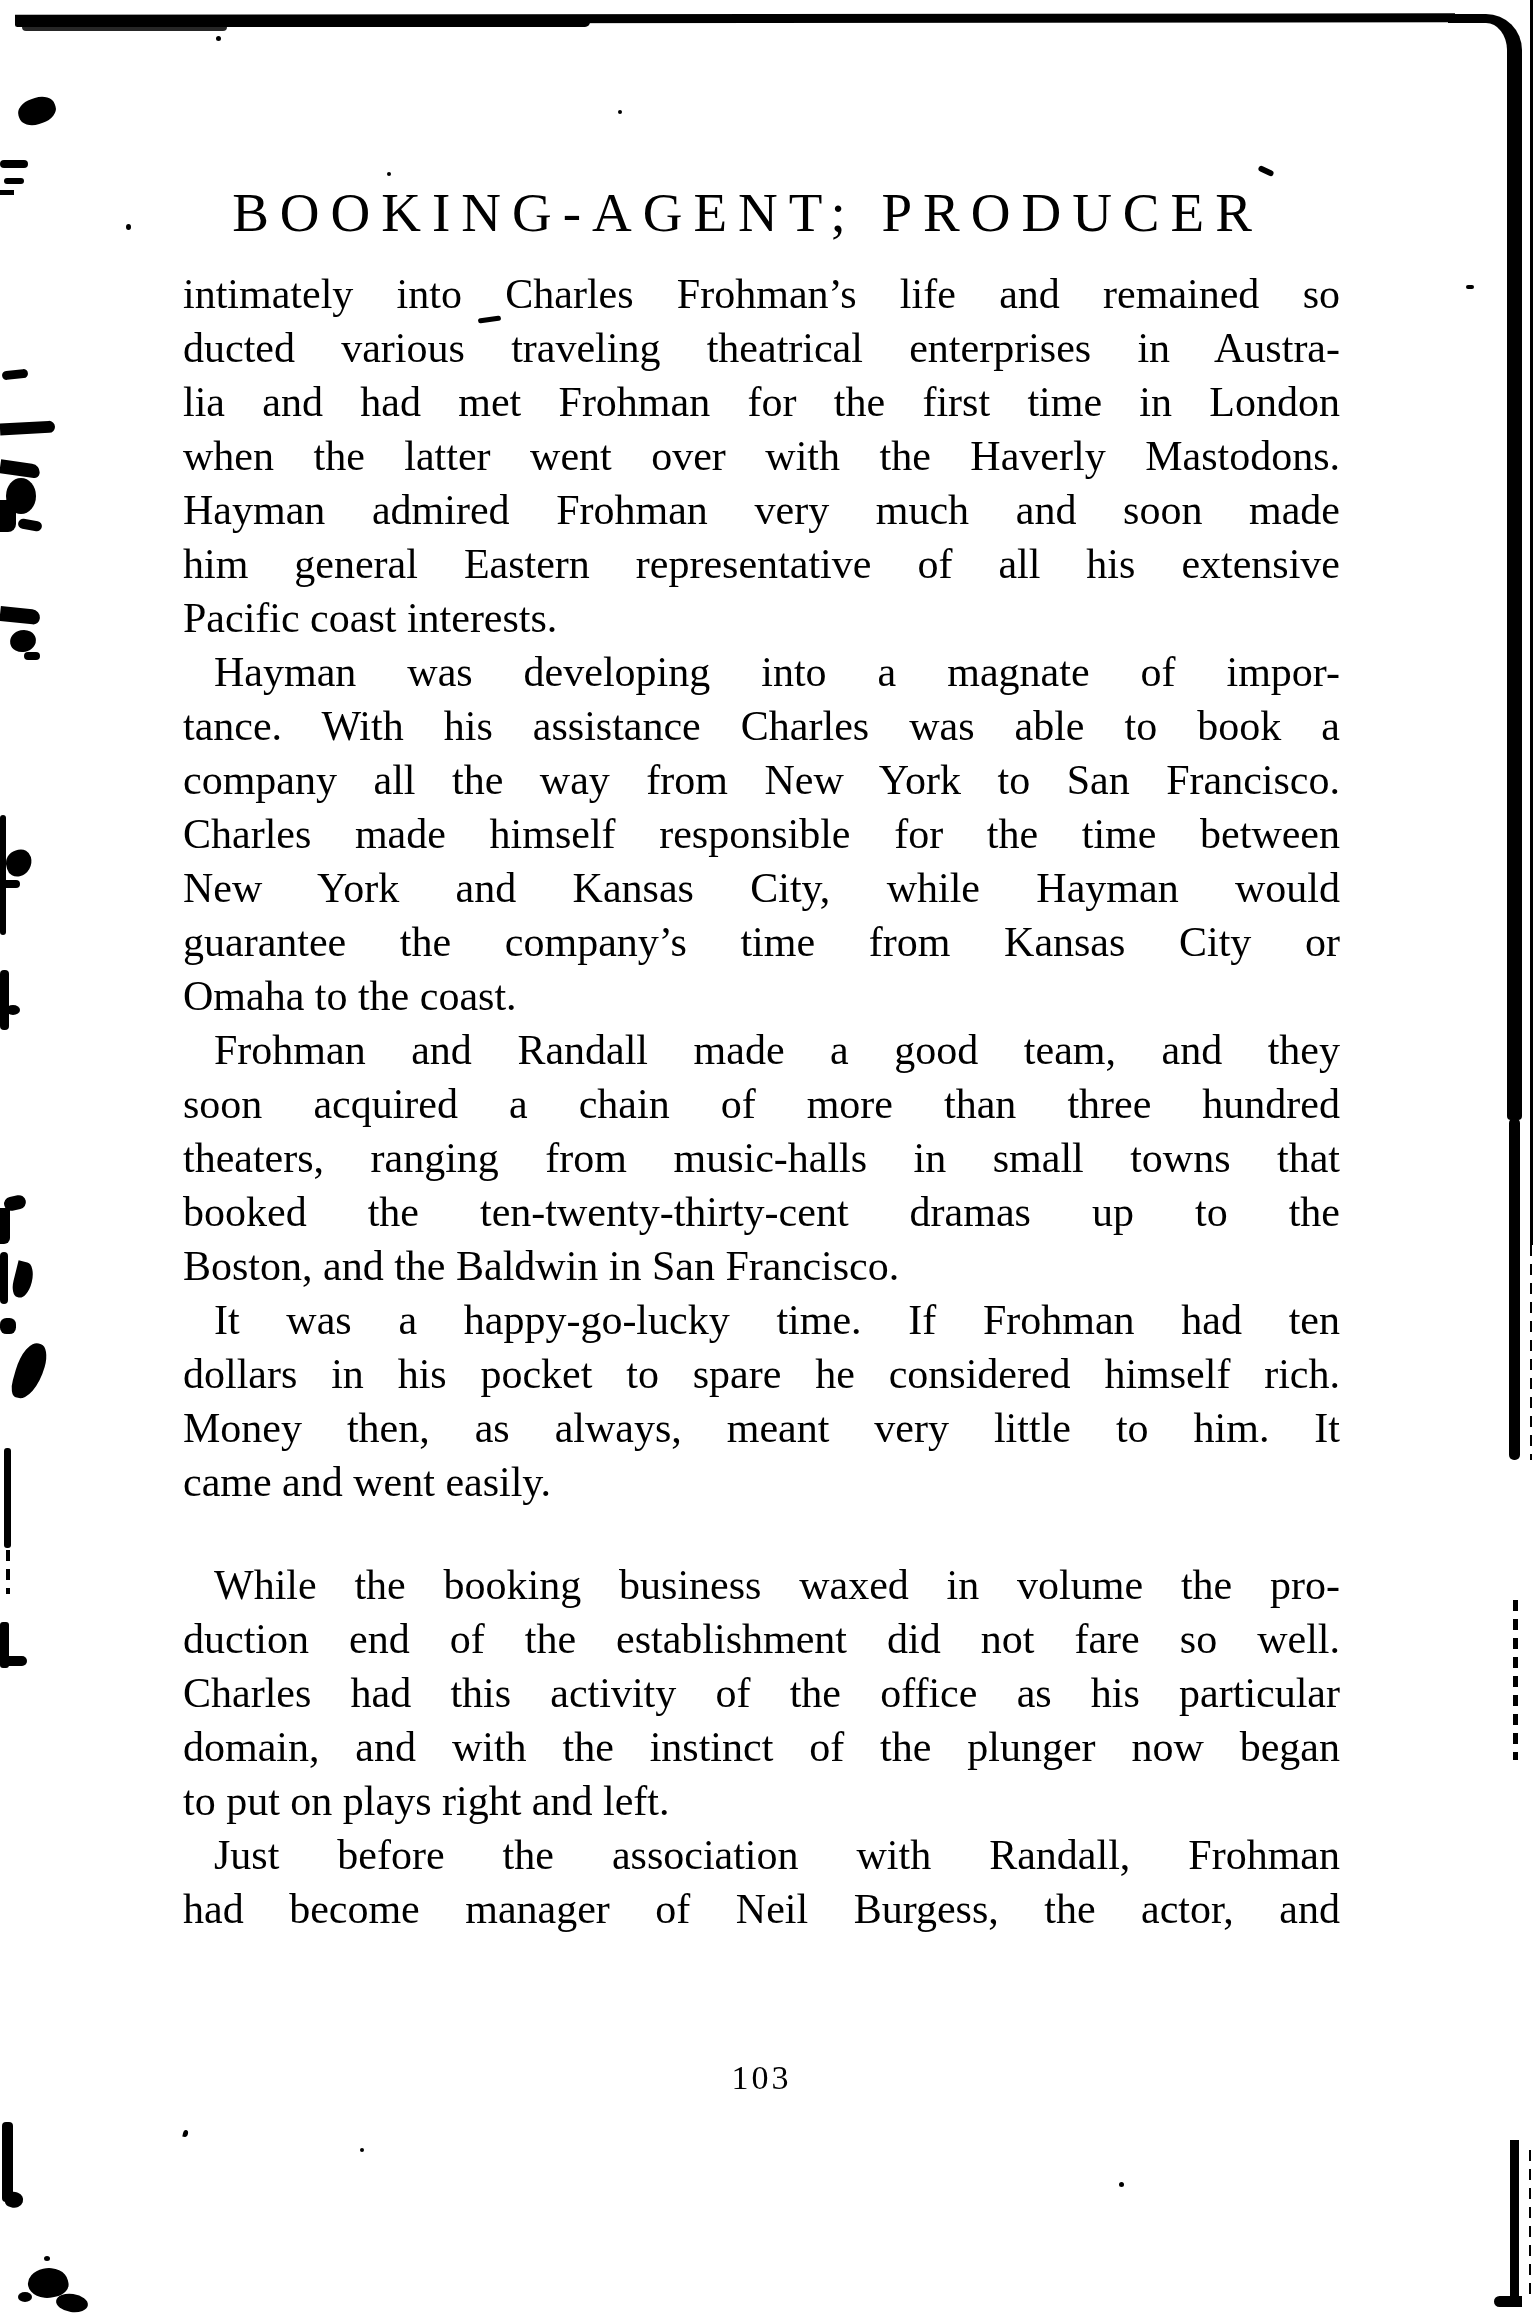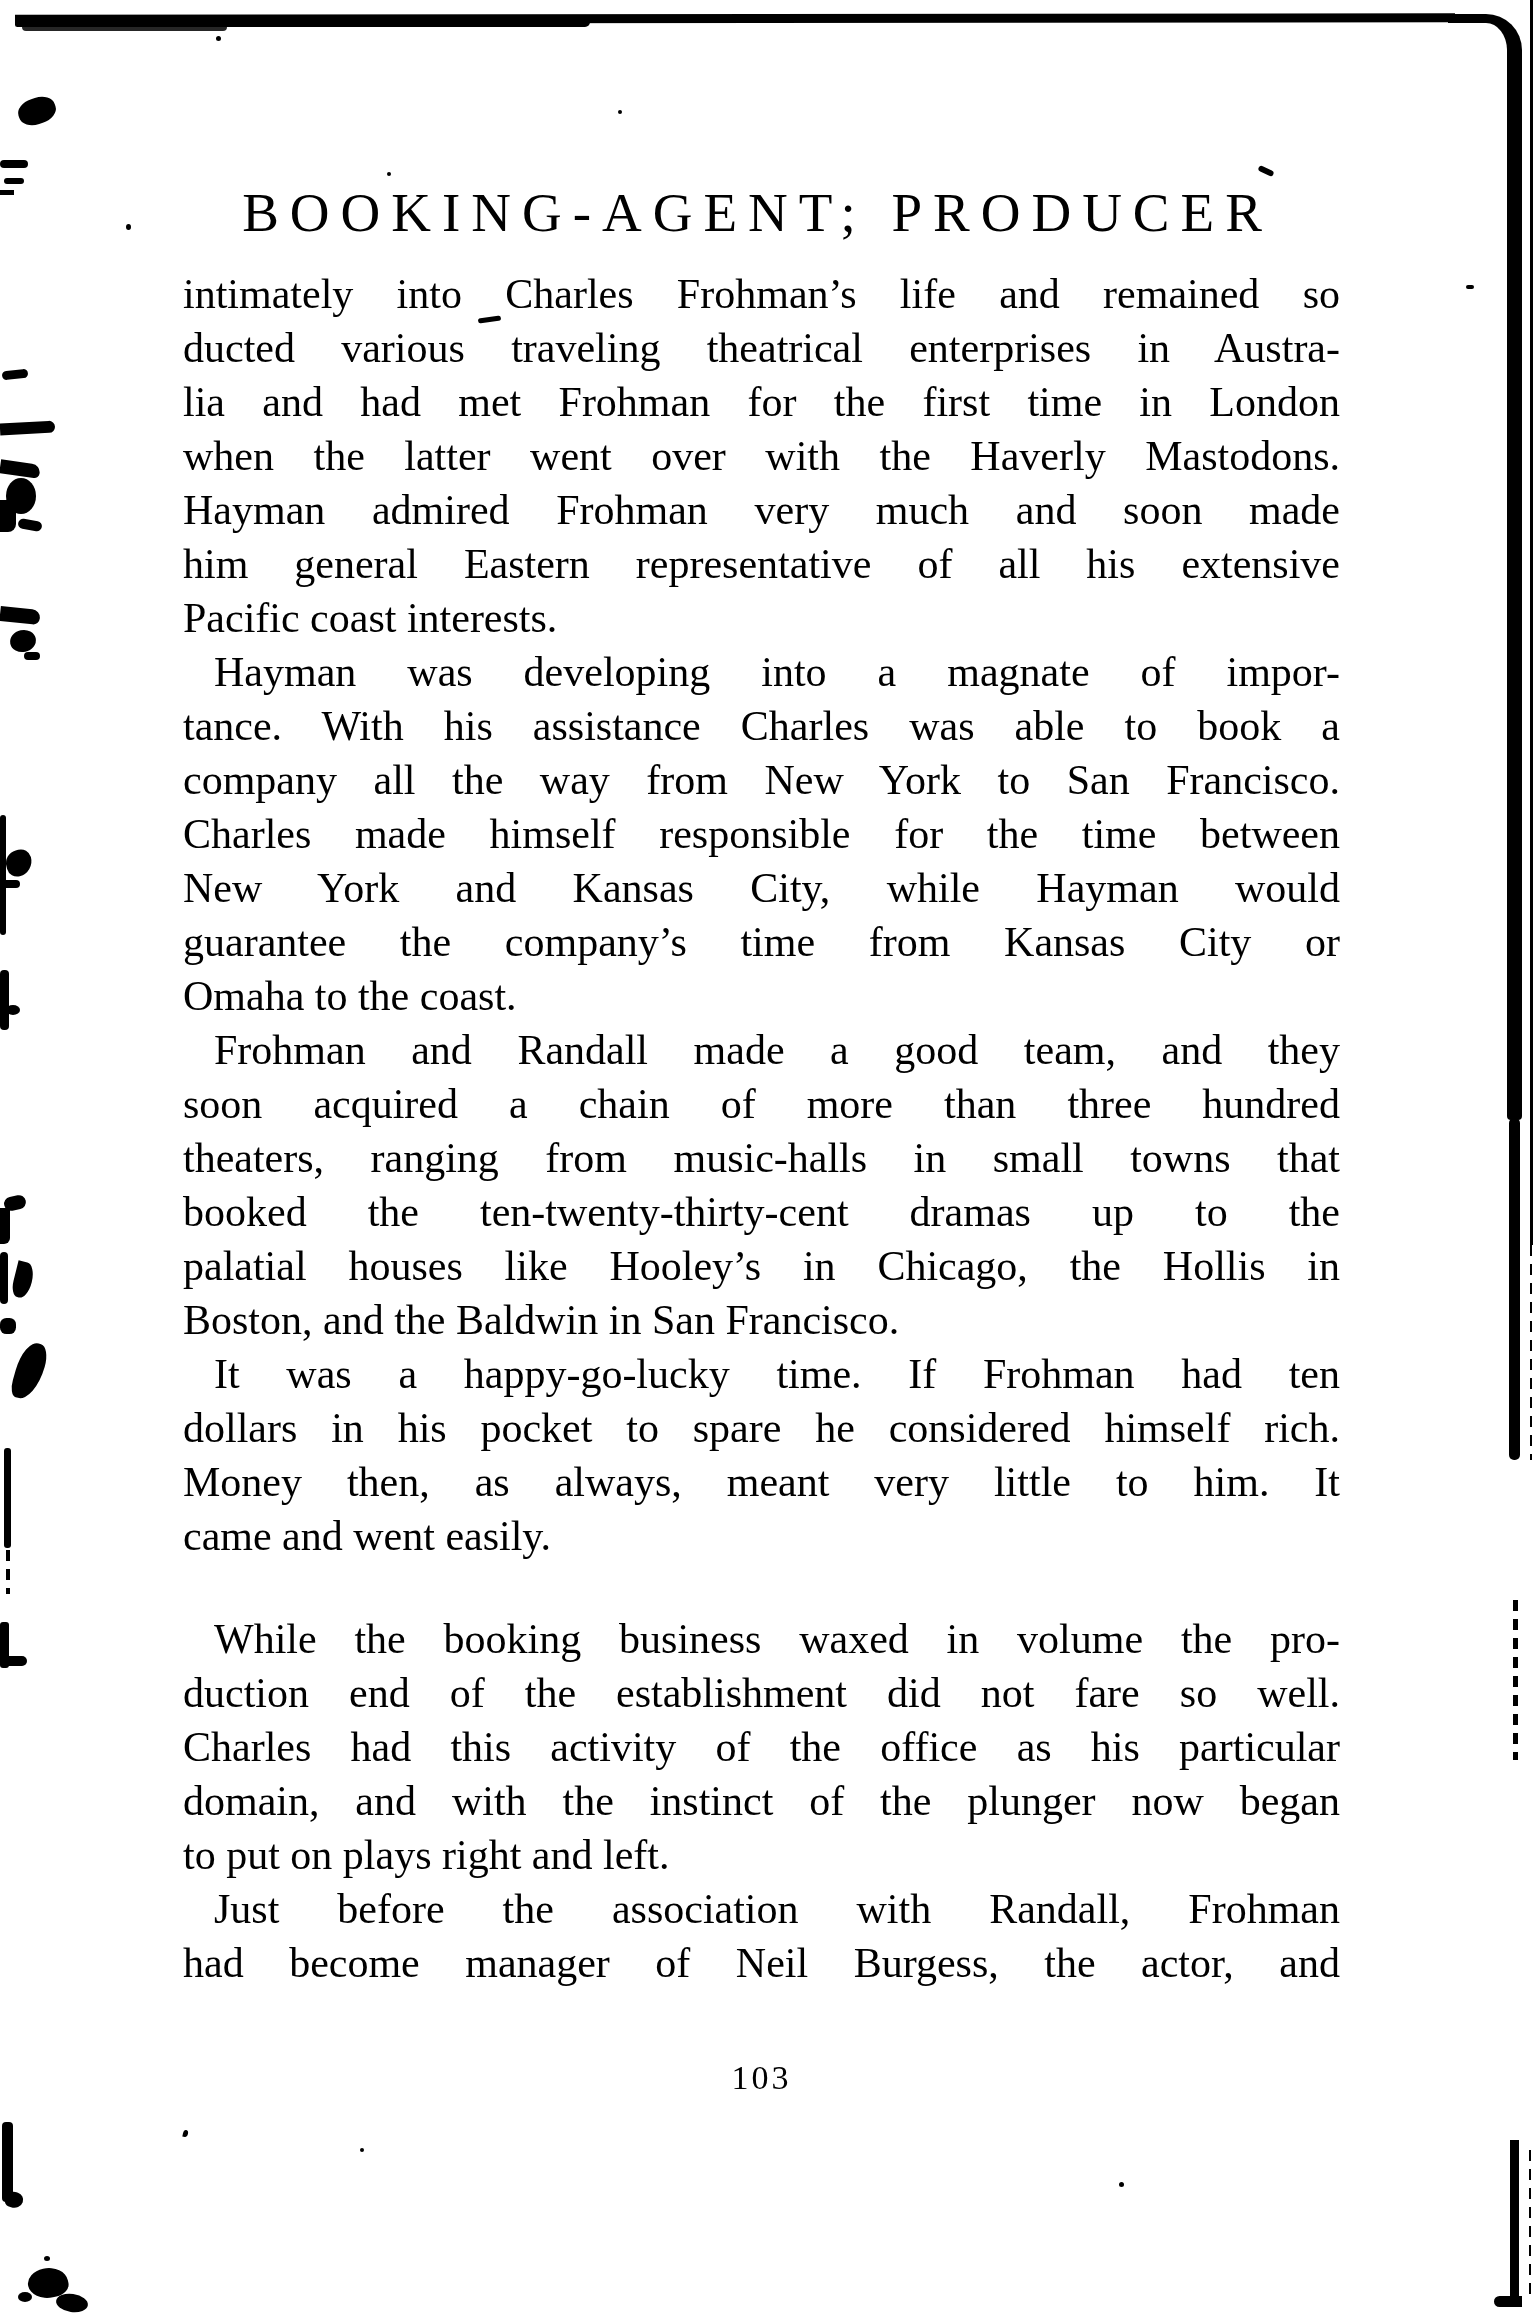--- a/index.html
+++ b/index.html
@@ -6,21 +6,21 @@
   .page{
     position:relative;
     width:1537px;height:2315px;
     background:#ffffff;
     overflow:hidden;
     font-family:"Liberation Serif","DejaVu Serif",serif;
     color:#000;
   }
   
   .title{
-    position:absolute;left:179px;top:183px;width:1157px;height:60px;
+    position:absolute;left:169px;top:183px;width:1157px;height:60px;
     line-height:60px;font-size:55px;letter-spacing:11px;
     text-align:center;white-space:nowrap;
   }
   .text-block{
     position:absolute;left:183px;top:267px;width:1157px;
   }
   .line{
     height:54px;line-height:54px;font-size:42px;
     text-align:justify;text-align-last:justify;
     white-space:normal;
@@ -129,21 +129,20 @@
       <div class="line">tance.  With his assistance Charles was able to book a</div>
       <div class="line">company all the way from New York to San Francisco.</div>
       <div class="line">Charles made himself responsible for the time between</div>
       <div class="line">New York and Kansas City, while Hayman would</div>
       <div class="line">guarantee the company’s time from Kansas City or</div>
       <div class="line last">Omaha to the coast.</div>
       <div class="line indent">Frohman and Randall made a good team, and they</div>
       <div class="line">soon acquired a chain of more than three hundred</div>
       <div class="line">theaters, ranging from music-halls in small towns that</div>
       <div class="line">booked the ten-twenty-thirty-cent dramas up to the</div>
-      <div class="line">palatial houses like Hooley’s in Chicago, the Hollis in</div>
       <div class="line last">Boston, and the Baldwin in San Francisco.</div>
       <div class="line indent">It was a happy-go-lucky time.  If Frohman had ten</div>
       <div class="line">dollars in his pocket to spare he considered himself rich.</div>
       <div class="line">Money then, as always, meant very little to him.  It</div>
       <div class="line last">came and went easily.</div>
       <div class="line indent gap">While the booking business waxed in volume the pro-</div>
       <div class="line">duction end of the establishment did not fare so well.</div>
       <div class="line">Charles had this activity of the office as his particular</div>
       <div class="line">domain, and with the instinct of the plunger now began</div>
       <div class="line last">to put on plays right and left.</div>

